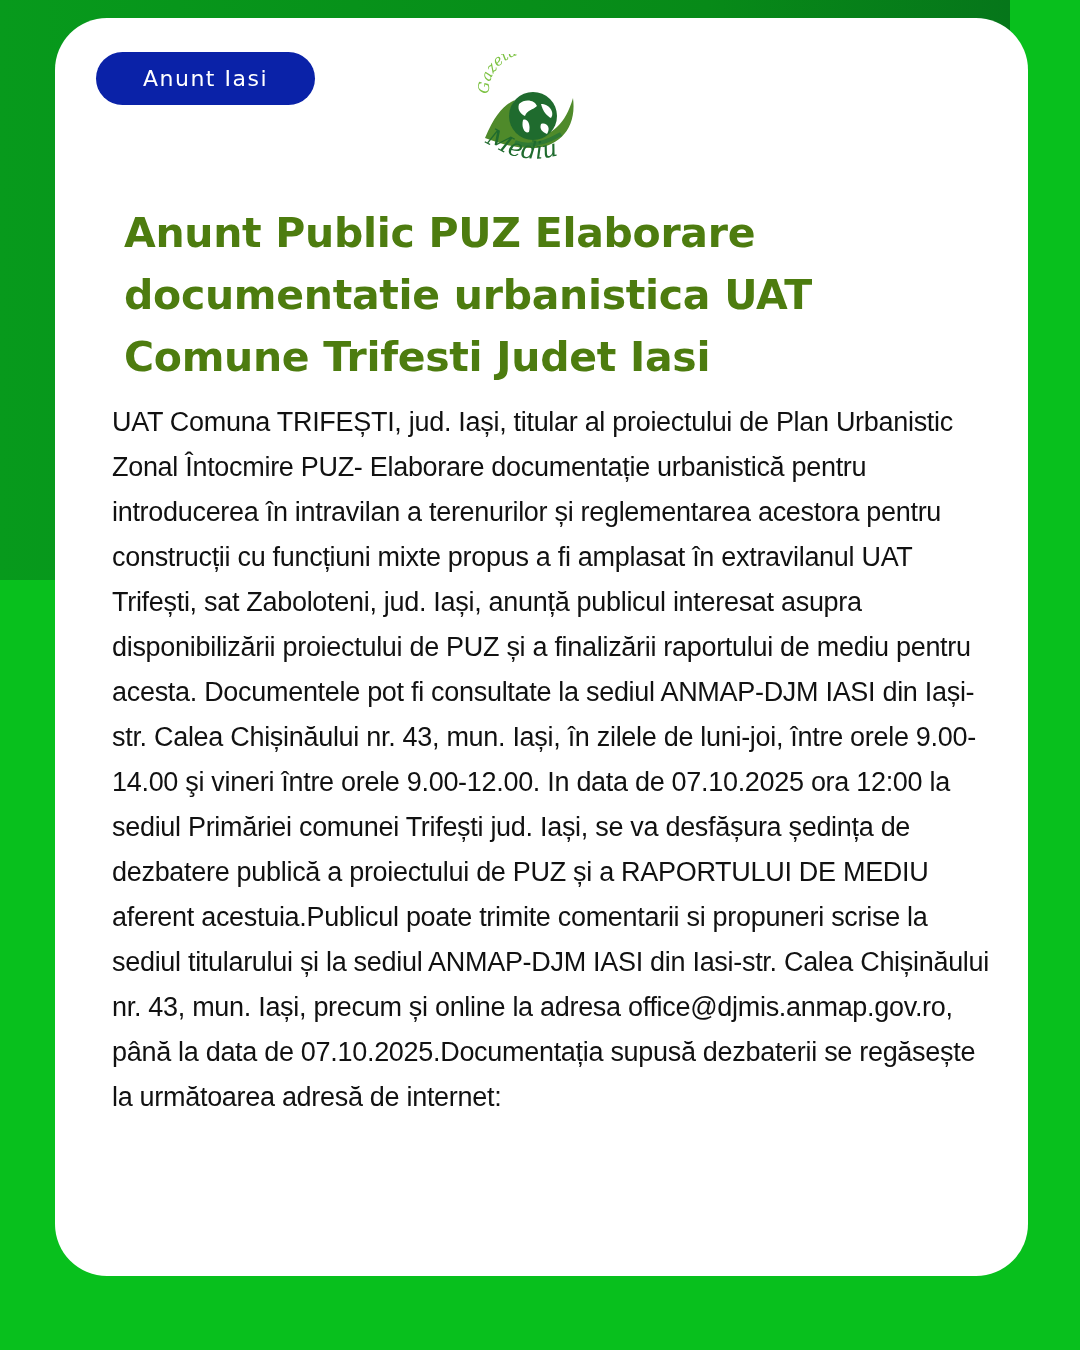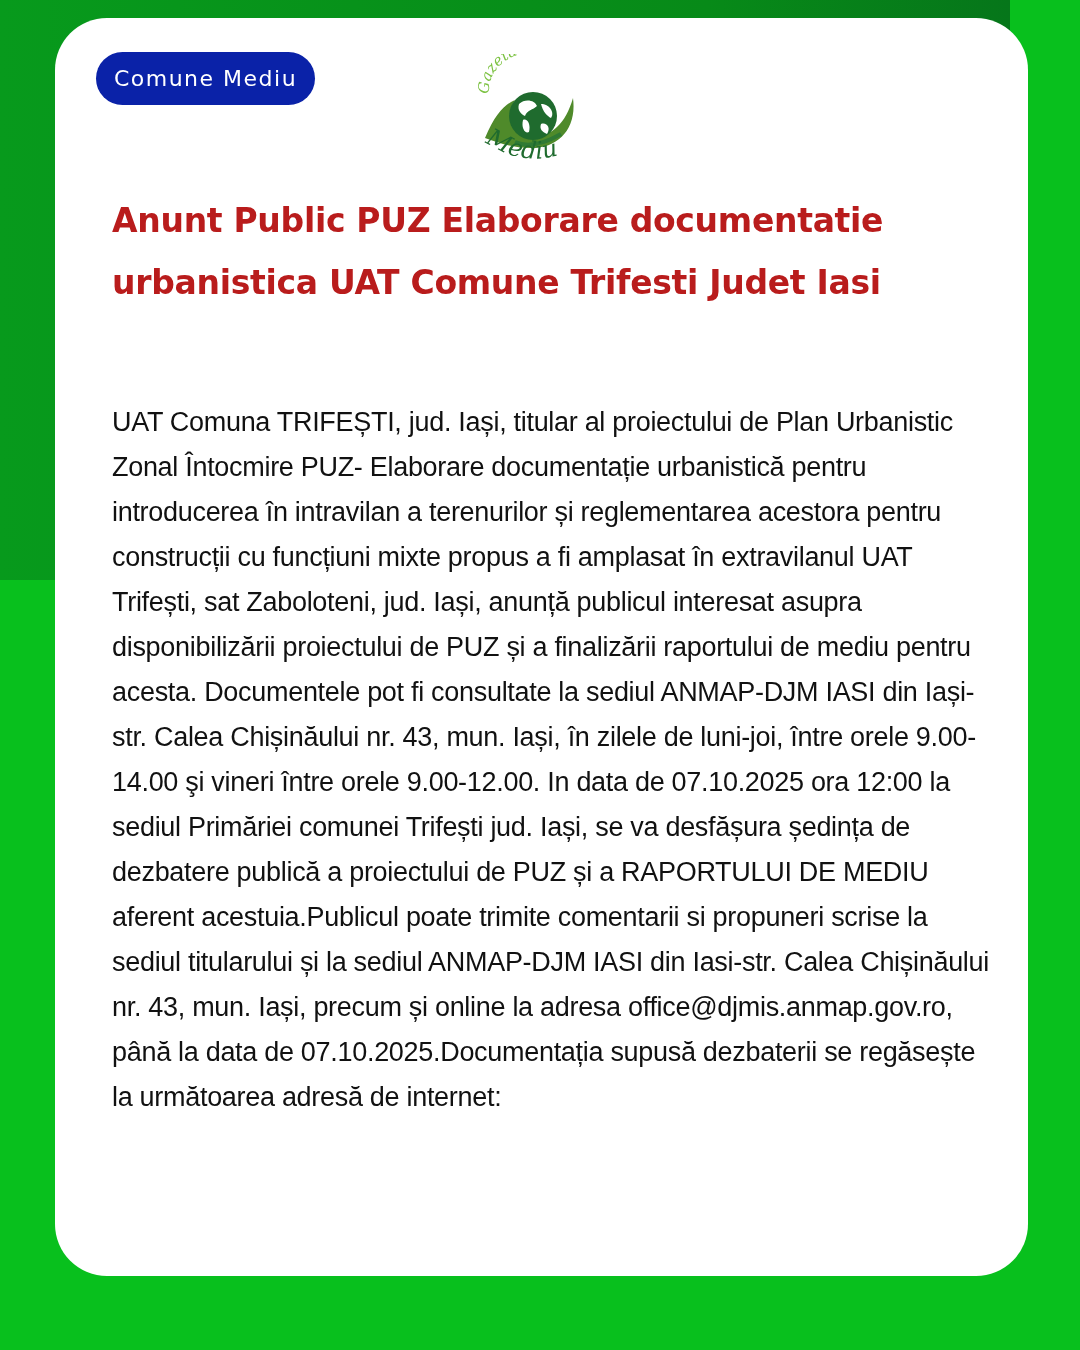--- a/index.html
+++ b/index.html
@@ -20,37 +20,37 @@
     position: absolute; left: 41px; top: 34px; width: 219px; height: 53px;
     background: #0a22a8; border-radius: 27px; color: #ffffff;
     font-size: 22px; letter-spacing: 1.5px; display: flex; align-items: center; justify-content: center;
     font-family: "DejaVu Sans", sans-serif;
   }
   .logo {
     position: absolute; left: 420px; top: 36px; width: 110px; height: 120px;
   }
   .title {
     position: absolute; left: 57px; top: 172px; width: 860px;
-    color: #b91c1c; font-weight: bold; font-size: 33px; line-height: 62px;
-    font-family: "DejaVu Sans", sans-serif; letter-spacing: -0.3px; margin: 0;
+    color: #4d7c0f; font-weight: bold; font-size: 41px; line-height: 62px;
+    font-family: "DejaVu Sans", sans-serif; letter-spacing: -0.3px; margin: 12px;
   }
   .body-text {
     position: absolute; left: 57px; top: 382px; width: 880px;
     color: #111111; font-size: 27px; line-height: 45px;
     font-family: "Liberation Sans", sans-serif; margin: 0; letter-spacing: -0.3px;
   }
 </style>
 </head>
 <body>
 
 <div class="dark-block"></div>
 
 <div class="card">
   <div class="badge">
-    <span>Comune Mediu</span>
+    <span>Anunt Iasi</span>
   </div>
 
   <svg class="logo" viewBox="0 0 110 120" xmlns="http://www.w3.org/2000/svg">
     <defs>
       <path id="arcTop" d="M14,40 A42,38 0 0 1 98,34"></path>
       <path id="arcBot" d="M10,88 Q55,118 100,94"></path>
     </defs>
     <text font-family="DejaVu Serif, serif" font-size="15" fill="#7cc242" font-style="italic">
       <textPath href="#arcTop">Gazeta de</textPath>
     </text>

